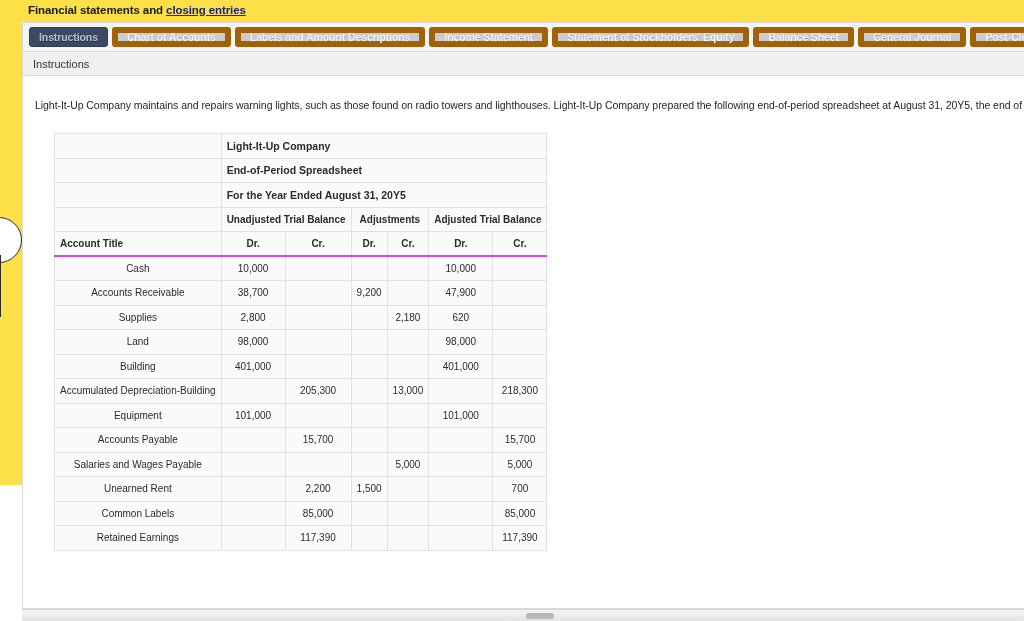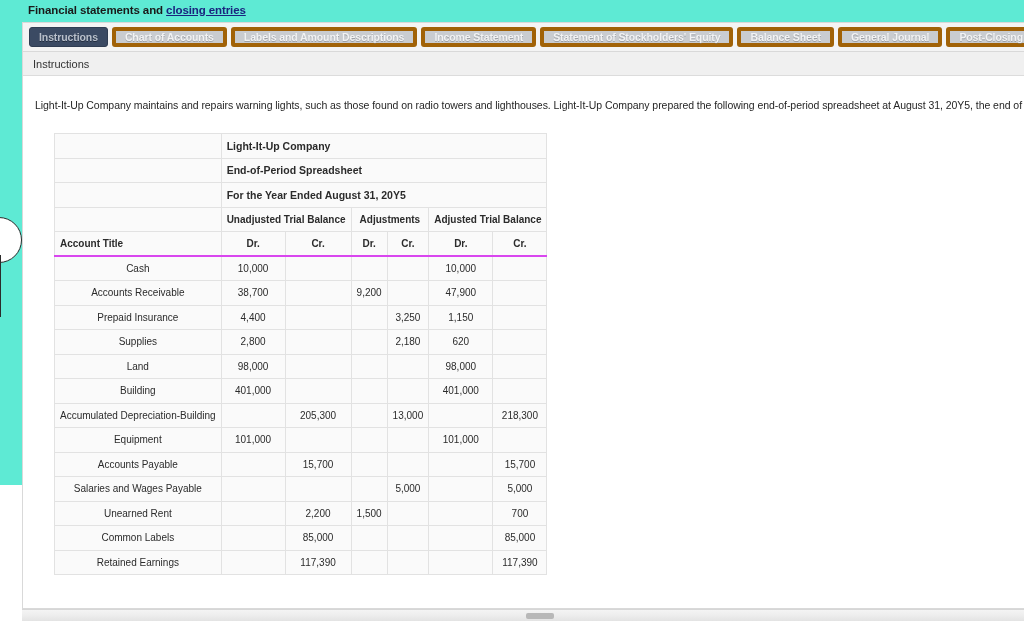--- a/index.html
+++ b/index.html
@@ -8,21 +8,21 @@
     width: 1024px; height: 621px;
     overflow: hidden;
     background: #ffffff;
     font-family: "Liberation Sans", sans-serif;
   }
 
   #page {
     position: relative;
     width: 1024px;
     height: 485px;
-    background: #5eead4;
+    background: #fde047;
   }
 
   
   .edge-circle {
     position: absolute;
     left: -24px;
     top: 217px;
     width: 46px;
     height: 46px;
     border: 1.4px solid #2b2b2b;
@@ -83,21 +83,21 @@
     font-weight: bold;
     border-radius: 3px;
     white-space: nowrap;
     cursor: pointer;
     letter-spacing: -0.1px;
   }
   .tab.inactive {
     background: #c9ccd0;
     color: #f2f3f4;
     text-shadow: 0 1px 0 rgba(120,124,130,0.55);
-    border: 4px solid #a16207;
+    border: 6px solid #a16207;
   }
   .tab.active {
     background: #3b4a63;
     color: #b9c0cc;
     text-shadow: 0 1px 0 rgba(20,26,38,0.6);
     border: 1px solid #303d52;
   }
 
   
   .panel {
@@ -284,29 +284,20 @@
             <tr>
               <td class="acct">Accounts Receivable</td>
               <td class="u-dr">38,700</td>
               <td class="u-cr"></td>
               <td class="a-dr">9,200</td>
               <td class="a-cr"></td>
               <td class="j-dr">47,900</td>
               <td class="j-cr"></td>
             </tr>
             <tr>
-              <td class="acct">Prepaid Insurance</td>
-              <td class="u-dr">4,400</td>
-              <td class="u-cr"></td>
-              <td class="a-dr"></td>
-              <td class="a-cr">3,250</td>
-              <td class="j-dr">1,150</td>
-              <td class="j-cr"></td>
-            </tr>
-            <tr>
               <td class="acct">Supplies</td>
               <td class="u-dr">2,800</td>
               <td class="u-cr"></td>
               <td class="a-dr"></td>
               <td class="a-cr">2,180</td>
               <td class="j-dr">620</td>
               <td class="j-cr"></td>
             </tr>
             <tr>
               <td class="acct">Land</td>

